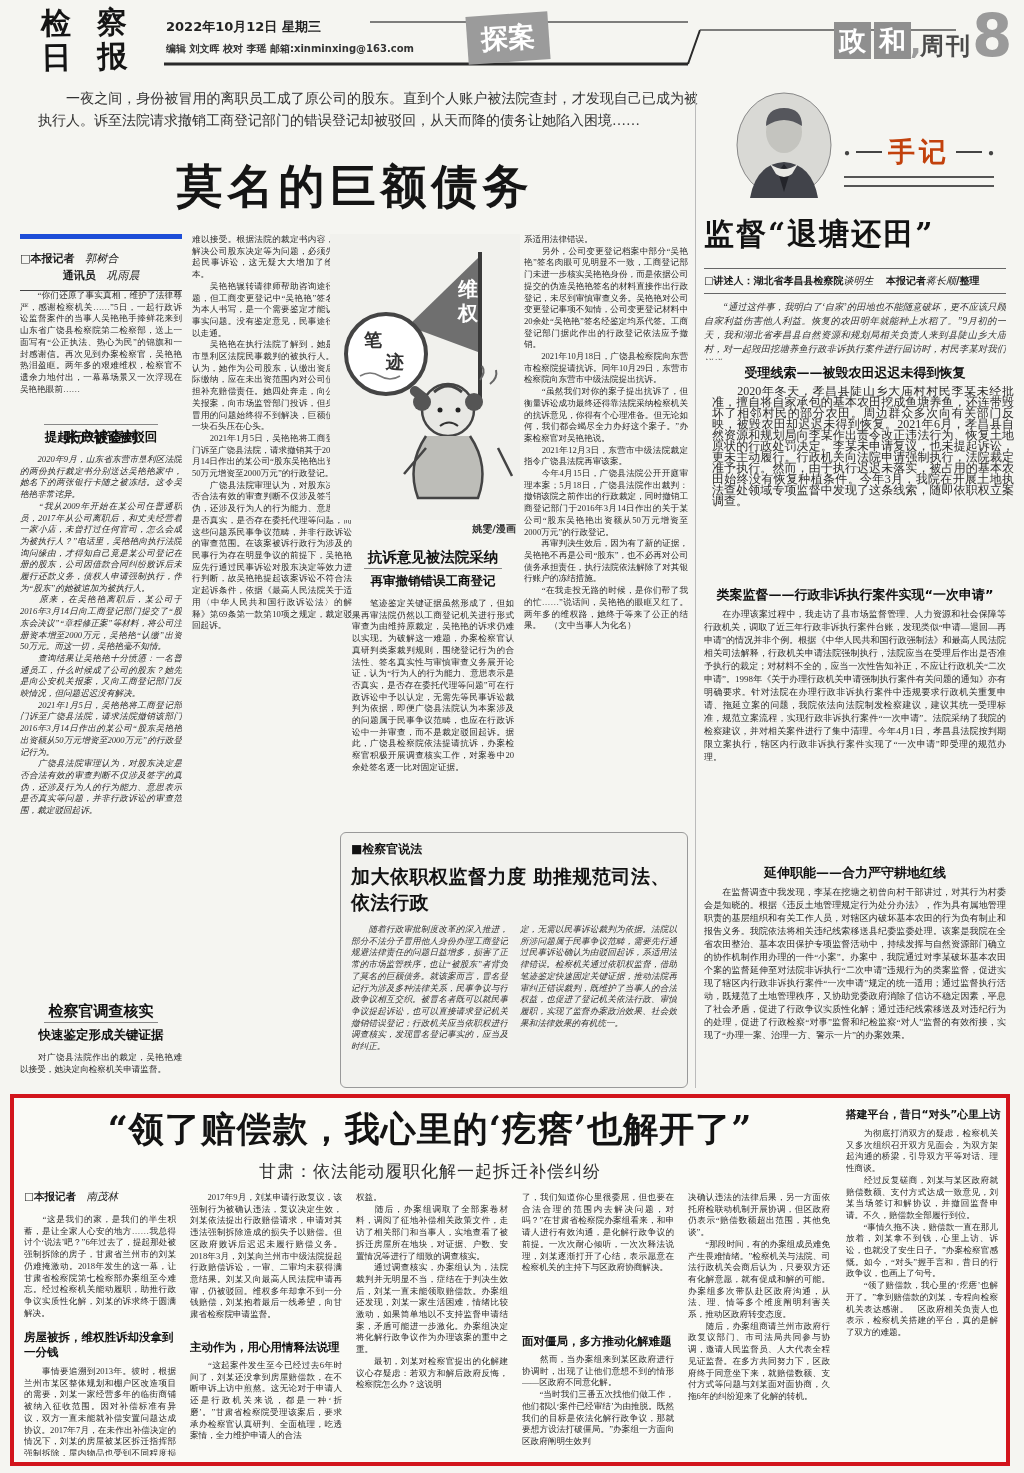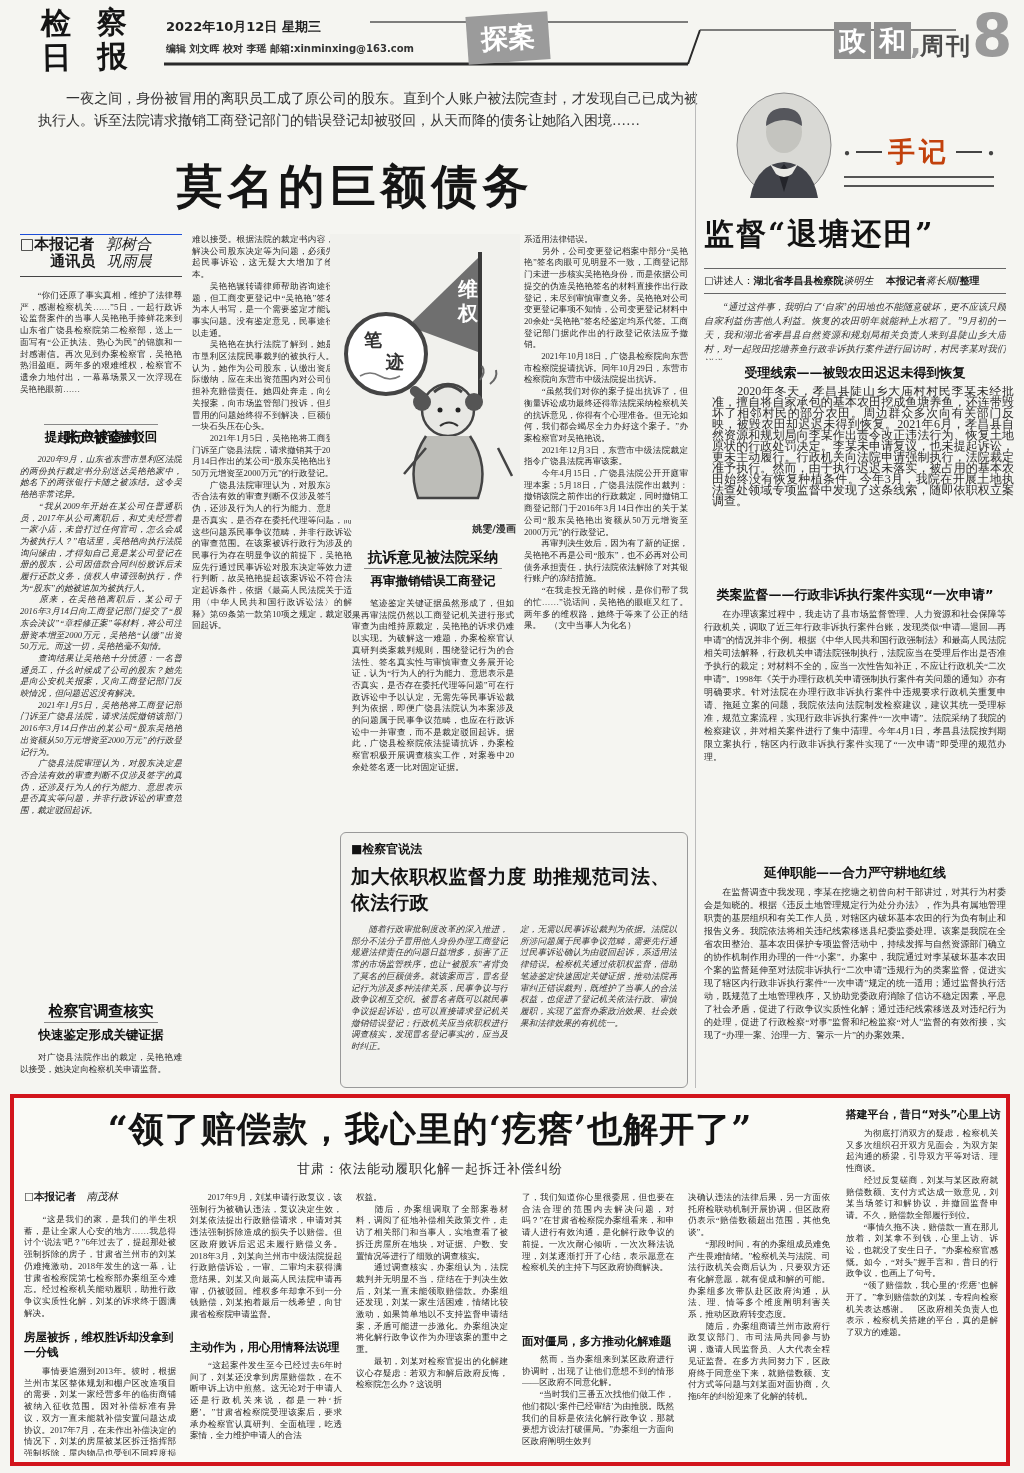--- a/index.html
+++ b/index.html
@@ -53,22 +53,22 @@
 <div class="abs sans" style="left:910px;top:26px;font-size:30px;font-weight:bold;color:#9b9b9b;">,</div>
 <div class="abs sans" style="left:920px;top:30px;font-size:24px;font-weight:bold;color:#4a4a4a;letter-spacing:2px;">周刊</div>
 <div class="abs sans" style="left:972px;top:2px;font-size:58px;font-weight:bold;color:#9a9a9a;">8</div>
 
 <div class="abs" style="left:38px;top:88px;width:660px;font-size:14px;line-height:22px;color:#333;
             text-align:justify;">　　一夜之间，身份被冒用的离职员工成了原公司的股东。直到个人账户被法院查封，才发现自己已成为被执行人。诉至法院请求撤销工商登记部门的错误登记却被驳回，从天而降的债务让她陷入困境……</div>
 
 <div class="abs serif" style="left:20px;top:156px;width:670px;text-align:center;font-size:46px;font-weight:bold;
             letter-spacing:5px;color:#151515;">莫名的巨额债务</div>
 
-<div class="abs" style="left:20px;top:234px;width:162px;border-top:1px solid #1d4ed8;border-bottom:1px solid #444;
-            padding:1px 0 6px 0;font-size:15px;line-height:17px;">
+<div class="abs" style="left:20px;top:234px;width:162px;border-top:5px solid #1d4ed8;border-bottom:1px solid #444;
+            padding:11px 0 6px 0;font-size:11px;line-height:17px;">
   <div><span class="sans" style="font-weight:bold">□本报记者</span>
        <span class="serif" style="font-style:italic;margin-left:8px">郭树合</span></div>
   <div style="text-align:center"><span class="sans" style="font-weight:bold">通讯员</span>
        <span class="serif" style="font-style:italic;margin-left:8px">巩雨晨</span></div>
 </div>
 
 <div class="abs bt" style="left:20px;top:290px;width:162px;height:110px;">　　“你们还原了事实真相，维护了法律尊严，感谢检察机关……”5日，一起行政诉讼监督案件的当事人吴艳艳手捧鲜花来到山东省广饶县检察院第二检察部，送上一面写有“公正执法、热心为民”的锦旗和一封感谢信。再次见到办案检察官，吴艳艳热泪盈眶。两年多的艰难维权，检察官不遗余力地付出，一幕幕场景又一次浮现在吴艳艳眼前……</div>
 
 <div class="abs sec-t" style="left:20px;top:428px;width:162px;font-size:15px;">账户被查封</div>
 <div class="abs thinline" style="left:44px;top:424px;width:114px;height:1px;"></div>
@@ -172,42 +172,42 @@
     <span style="flex:1;height:2px;background:#444;"></span>
     <span style="color:#444;font-size:10px;">●</span>
   </div>
   <div style="margin-top:6px;height:7px;border-top:2px solid #555;border-bottom:2px solid #555;"></div>
 </div>
 
 <div class="abs serif" style="left:704px;top:214px;width:302px;font-size:30px;font-weight:bold;color:#131313;letter-spacing:2px;">监督“退塘还田”</div>
 
 <div class="abs" style="left:704px;top:268px;width:302px;border-top:1px solid #666;border-bottom:1px solid #666;
             padding:5px 0;font-size:10px;white-space:nowrap;overflow:hidden;">
-  <span class="sans" style="font-weight:normal">□讲述人：</span><span class="sans" style="font-weight:bold">湖北省孝昌县检察院</span><span class="serif" style="font-style:italic">谈明生</span>
+  <span class="sans" style="font-weight:bold">□讲述人：</span><span class="sans" style="font-weight:bold">湖北省孝昌县检察院</span><span class="serif" style="font-style:italic">谈明生</span>
   <span class="sans" style="font-weight:bold;margin-left:10px">本报记者</span><span class="serif" style="font-style:italic">蒋长顺</span><span class="sans" style="font-weight:bold">/整理</span>
 </div>
 
 <div class="abs bt bti" style="left:704px;top:300px;width:302px;height:60px;font-size:9.3px;line-height:14px;">　　“通过这件事，我明白了‘自家’的田地也不能随意破坏，更不应该只顾自家利益伤害他人利益。恢复的农田明年就能种上水稻了。”9月初的一天，我和湖北省孝昌县自然资源和规划局相关负责人来到县陡山乡大庙村，对一起毁田挖塘养鱼行政非诉执行案件进行回访时，村民李某对我们说道。
 　　看到眼前已被平整的鱼塘、恢复了种植条件的农田，我感到无比欣慰。</div>
 
 <div class="abs sec-t" style="left:704px;top:364px;width:302px;font-size:13px;">受理线索——被毁农田迟迟未得到恢复</div>
 <div class="abs bt" style="left:712px;top:386px;width:302px;height:196px;font-size:12px;line-height:11px;">　　2020年冬天，孝昌县陡山乡大庙村村民李某未经批准，擅自将自家承包的基本农田挖成鱼塘养鱼，还连带毁坏了相邻村民的部分农田。周边群众多次向有关部门反映，被毁农田却迟迟未得到恢复。2021年6月，孝昌县自然资源和规划局向李某作出责令改正违法行为、恢复土地原状的行政处罚决定。李某未申请复议，也未提起诉讼，更未主动履行。行政机关向法院申请强制执行，法院裁定准予执行。然而，由于执行迟迟未落实，被占用的基本农田始终没有恢复种植条件。今年3月，我院在开展土地执法查处领域专项监督中发现了这条线索，随即依职权立案调查。</div>
 
 <div class="abs sec-t" style="left:704px;top:586px;width:302px;font-size:13px;">类案监督——行政非诉执行案件实现“一次申请”</div>
 <div class="abs bt" style="left:704px;top:608px;width:302px;height:252px;font-size:9px;line-height:13px;">　　在办理该案过程中，我走访了县市场监督管理、人力资源和社会保障等行政机关，调取了近三年行政非诉执行案件台账，发现类似“申请—退回—再申请”的情况并非个例。根据《中华人民共和国行政强制法》和最高人民法院相关司法解释，行政机关申请法院强制执行，法院应当在受理后作出是否准予执行的裁定；对材料不全的，应当一次性告知补正，不应让行政机关“二次申请”。1998年《关于办理行政机关申请强制执行案件有关问题的通知》亦有明确要求。针对法院在办理行政非诉执行案件中违规要求行政机关重复申请、拖延立案的问题，我院依法向法院制发检察建议，建议其统一受理标准，规范立案流程，实现行政非诉执行案件“一次申请”。法院采纳了我院的检察建议，并对相关案件进行了集中清理。今年4月1日，孝昌县法院按判期限立案执行，辖区内行政非诉执行案件实现了“一次申请”即受理的规范办理。</div>
 
 <div class="abs sec-t" style="left:704px;top:864px;width:302px;font-size:13px;">延伸职能——合力严守耕地红线</div>
 <div class="abs bt" style="left:704px;top:886px;width:302px;height:196px;font-size:9px;line-height:13px;">　　在监督调查中我发现，李某在挖塘之初曾向村干部讲过，对其行为村委会是知晓的。根据《违反土地管理规定行为处分办法》，作为具有属地管理职责的基层组织和有关工作人员，对辖区内破坏基本农田的行为负有制止和报告义务。我院依法将相关违纪线索移送县纪委监委处理。该案是我院在全省农田整治、基本农田保护专项监督活动中，持续发挥与自然资源部门确立的协作机制作用办理的一件“小案”。办案中，我院通过对李某破坏基本农田个案的监督延伸至对法院非诉执行“二次申请”违规行为的类案监督，促进实现了辖区内行政非诉执行案件“一次申请”规定的统一适用；通过监督执行活动，既规范了土地管理秩序，又协助党委政府消除了信访不稳定因素，平息了社会矛盾，促进了行政争议实质性化解；通过违纪线索移送及对违纪行为的处理，促进了行政检察“对事”监督和纪检监察“对人”监督的有效衔接，实现了“办理一案、治理一方、警示一片”的办案效果。</div>
 
 <div class="abs" style="left:10px;top:1094px;width:1000px;height:372px;border:4px solid #d2151c;
             box-sizing:border-box;background:#fafaf6;"></div>
 
 <div class="abs serif" style="left:40px;top:1106px;width:780px;text-align:center;font-size:35px;font-weight:bold;
             color:#131313;letter-spacing:1px;white-space:nowrap;">“领了赔偿款，我心里的‘疙瘩’也解开了”</div>
-<div class="abs serif" style="left:40px;top:1160px;width:780px;text-align:center;font-size:13px;color:#2e2e2e;letter-spacing:1px;">甘肃：依法能动履职化解一起拆迁补偿纠纷</div>
+<div class="abs serif" style="left:40px;top:1160px;width:780px;text-align:center;font-size:17px;color:#2e2e2e;letter-spacing:1px;">甘肃：依法能动履职化解一起拆迁补偿纠纷</div>
 
 <div class="abs" style="left:24px;top:1190px;font-size:10.5px;white-space:nowrap;">
   <span class="sans" style="font-weight:bold">□本报记者</span>
   <span class="serif" style="font-style:italic;margin-left:8px">南茂林</span>
 </div>
 
 <div class="abs bt" style="left:24px;top:1214px;width:152px;height:112px;">　　“这是我们的家，是我们的半生积蓄，是让全家人心安的地方……我总得讨个‘说法’吧？”6年过去了，提起那处被强制拆除的房子，甘肃省兰州市的刘某仍难掩激动。2018年发生的这一幕，让甘肃省检察院第七检察部办案组至今难忘。经过检察机关能动履职，助推行政争议实质性化解，刘某的诉求终于圆满解决。</div>
 <div class="abs sans" style="left:24px;top:1330px;width:152px;font-size:11.5px;font-weight:bold;line-height:15px;color:#111;">房屋被拆，维权胜诉却没拿到一分钱</div>
 <div class="abs bt" style="left:24px;top:1366px;width:152px;height:90px;">　　事情要追溯到2013年。彼时，根据兰州市某区整体规划和棚户区改造项目的需要，刘某一家经营多年的临街商铺被纳入征收范围。因对补偿标准有异议，双方一直未能就补偿安置问题达成协议。2017年7月，在未作出补偿决定的情况下，刘某的房屋被某区拆迁指挥部强制拆除，屋内物品也受到不同程度损毁。</div>
 

